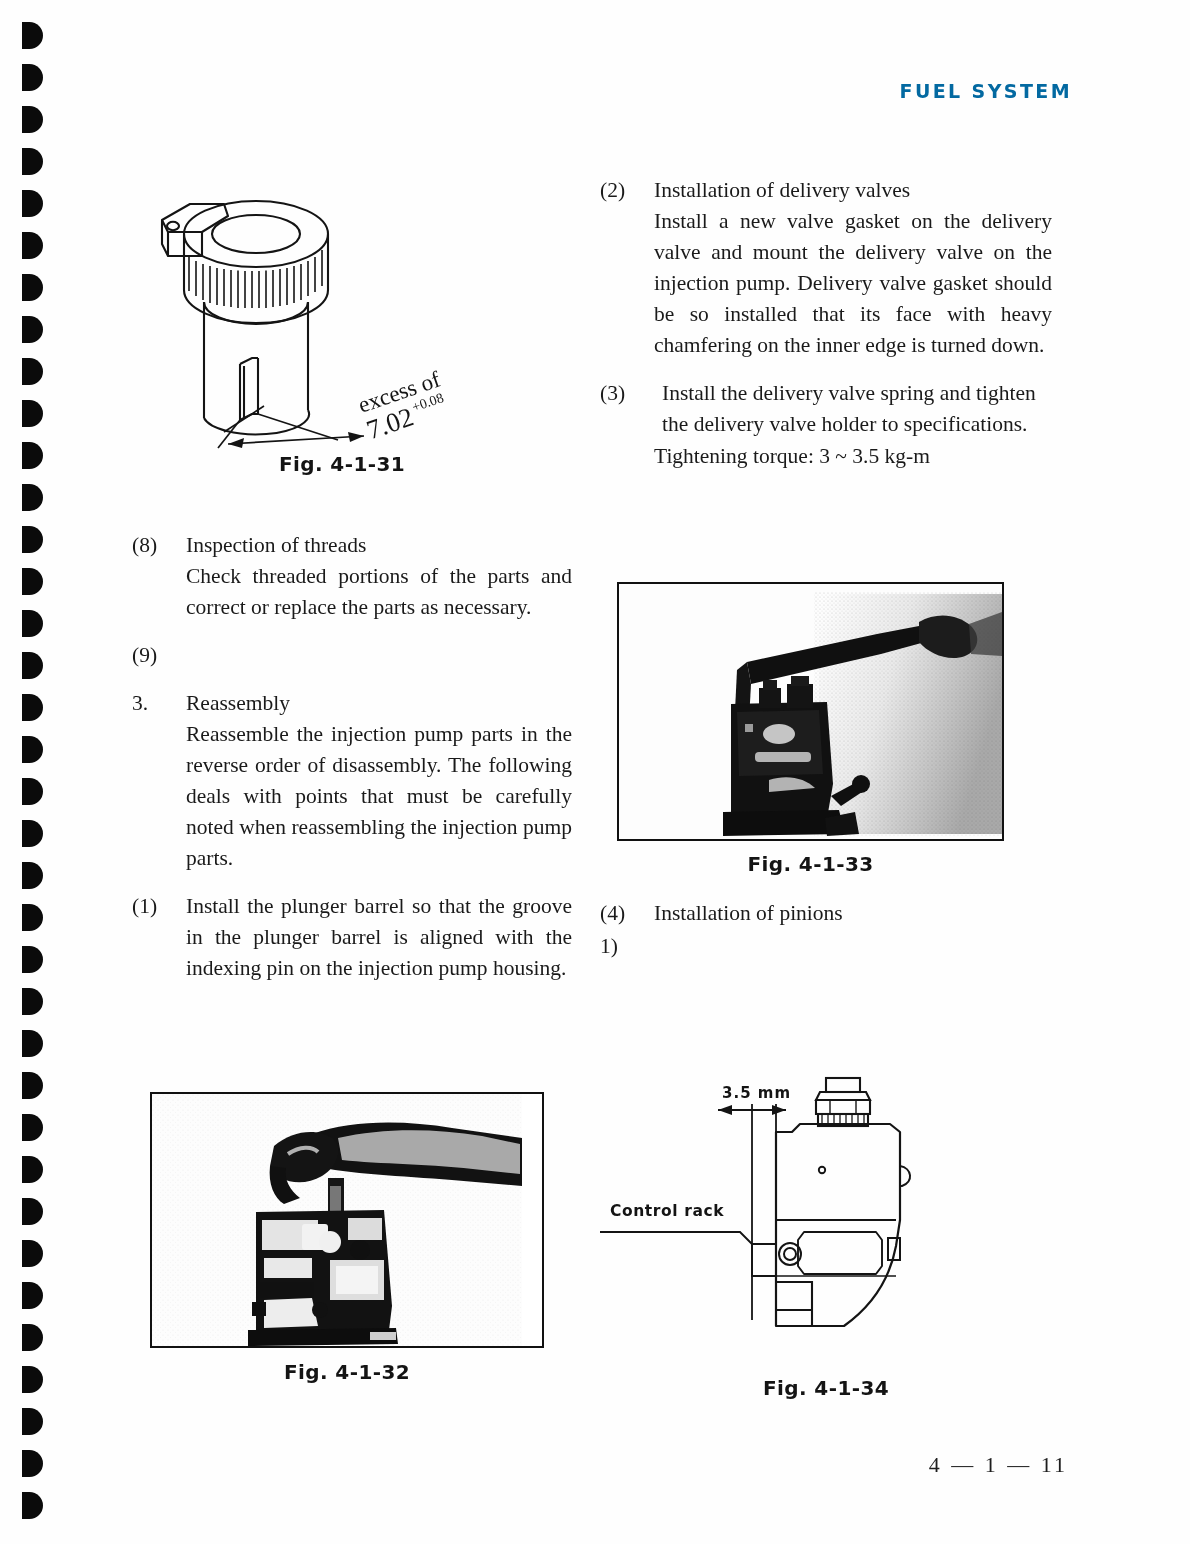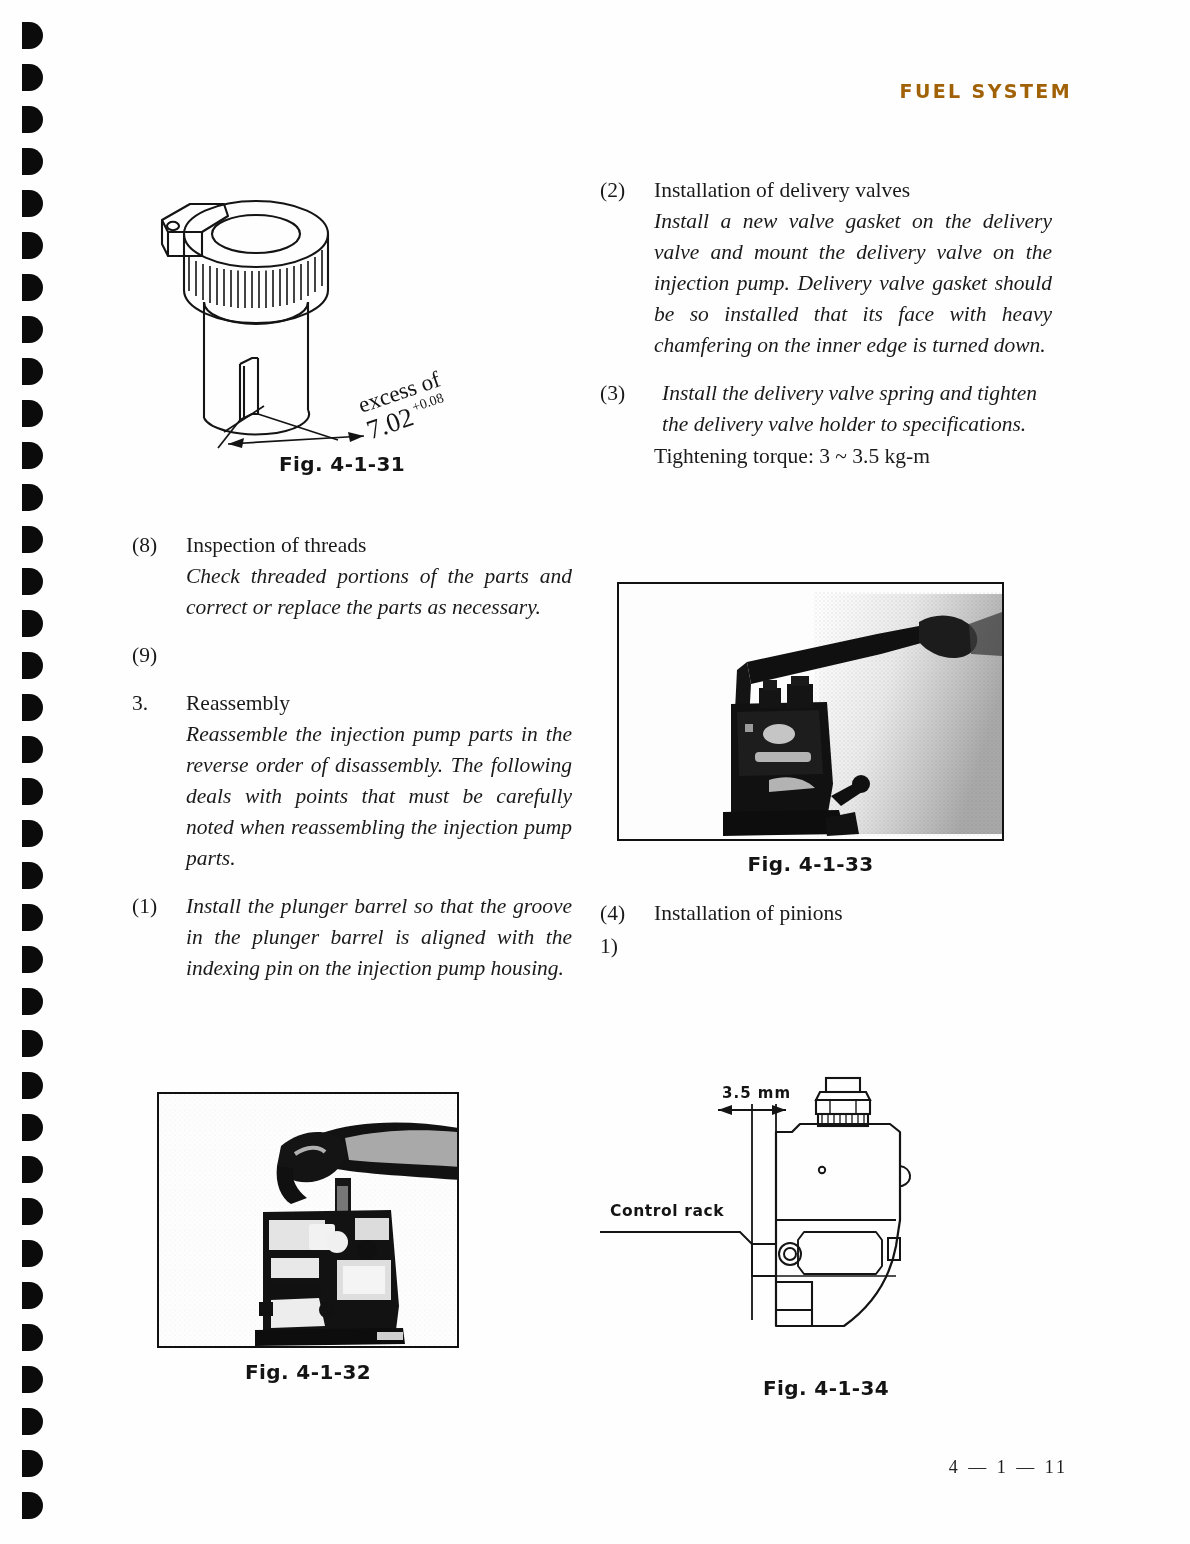--- a/index.html
+++ b/index.html
@@ -38,21 +38,21 @@
 
   
   #running-head {
     position: absolute;
     right: 118px;
     top: 80px;
     font-family: "DejaVu Sans", sans-serif;
     font-size: 19px;
     letter-spacing: 2.4px;
     font-weight: 600;
-    color: #a16207;
+    color: #0369a1;
   }
 
   
   .column {
     position: absolute;
     top: 175px;
   }
   #col-left  { left: 132px; width: 440px; }
   #col-right { left: 600px; width: 452px; }
 
@@ -73,21 +73,20 @@
     font-size: 21.5px;
     line-height: 31px;
   }
   .lead {
     display: block;
   }
   .para {
     display: block;
     text-align: justify;
     text-align-last: left;
-    font-style: italic;
   }
   .para.nojust { text-align: left; margin-left: 8px; }
 
   .torque-line {
     display: block;
     margin-top: 1px;
   }
 
   
   .figure { margin: 0; }
@@ -113,35 +112,35 @@
 
   
   .photo-frame {
     border: 2px solid #111;
     background: #ffffff;
     position: relative;
     overflow: hidden;
   }
   .photo-frame svg { display: block; }
 
-  #fig32 { position: absolute; left: 157px; top: 1092px; width: 302px; }
+  #fig32 { position: absolute; left: 150px; top: 1092px; width: 394px; }
   #fig32 .fig-caption { margin-top: 12px; }
 
   #fig33 { position: absolute; left: 617px; top: 582px; width: 387px; }
   #fig33 .fig-caption { margin-top: 11px; }
 
   #fig34 { position: absolute; left: 600px; top: 1070px; width: 452px; }
   #fig34 .fig-caption { margin-top: 2px; }
 
   
   #page-number {
     position: absolute;
     right: 122px;
     bottom: 66px;
-    font-size: 18px;
+    font-size: 22px;
     letter-spacing: 3px;
     color: #1d1d1d;
   }
 
   
   .speckle { opacity: .85; }
 </style>
 </head>
 <body>
 

